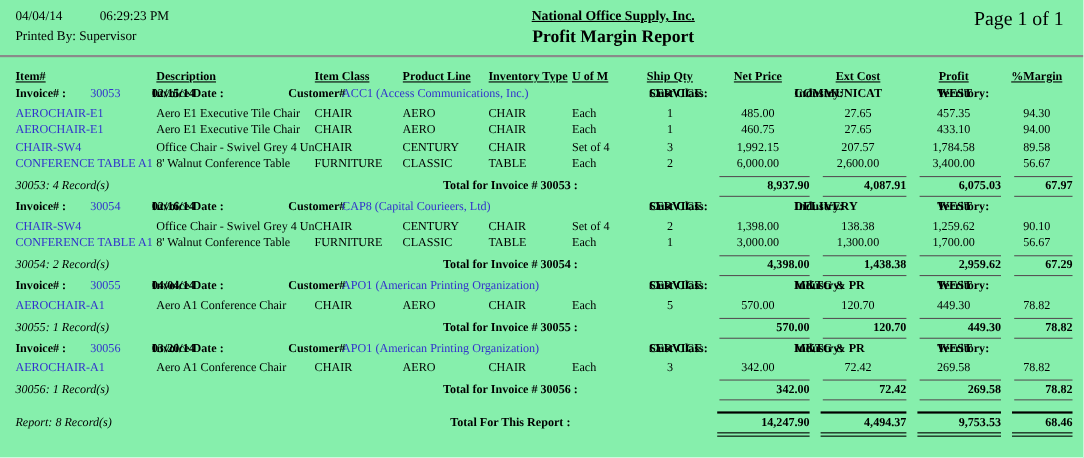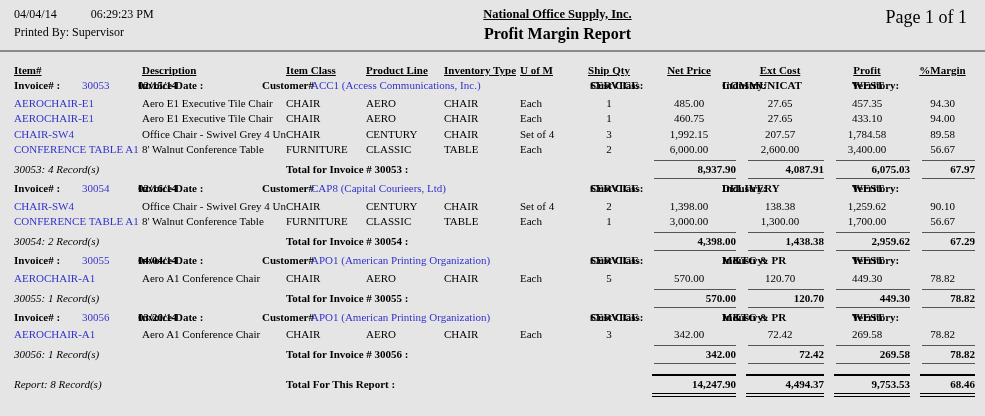--- a/index.html
+++ b/index.html
@@ -1,17 +1,17 @@
 <!DOCTYPE html>
 <html><head>
 <meta charset="utf-8">
 <style>
   html,body { margin:0; padding:0; background:#fff; }
   .report {
-    position:relative; width:985px; height:416px; background:#e5e5e5;
+    position:relative; width:985px; height:416px; background:#86efac;
     font-family:"Liberation Serif","DejaVu Serif",serif;
     font-size:11px; color:#000; overflow:hidden;
   }
   
   .page-head { display:flex; padding-top:7px; }
   .ph-left  { width:300px; padding-left:14px; box-sizing:border-box; }
   .ph-mid   { flex:1; text-align:center; }
   .ph-right { width:170px; padding-right:18px; box-sizing:border-box; text-align:right; }
   .dt-row   { display:flex; gap:34px; font-size:12px; }
   .printed  { font-size:12px; margin-top:3px; }
@@ -42,21 +42,21 @@
   .p3 { left:262px; } .p4 { left:311px; } .p5 { left:590px; }
   .p6 { left:722px; } .p7 { left:852px; }
   .lbl { font-weight:bold; }
   .val { font-weight:bold; }
 
   .item-row { margin-top:2.5px; line-height:13px; }
 
   
   .total-row { margin-top:4px; margin-bottom:2px; }
   .rec-count { grid-column:1 / span 2; font-style:italic; }
-  .total-label { grid-column:3 / span 5; text-align:left; font-weight:bold; }
+  .total-label { grid-column:3 / span 5; text-align:center; font-weight:bold; }
   .tcell {
     margin-left:12px; text-align:right; font-weight:bold;
     border-top:1px solid #555; border-bottom:1px solid #555;
     padding:2px 0 3px 0;
   }
   .report-row { margin-top:10px; }
   .rtcell {
     margin-left:10px; text-align:right; font-weight:bold;
     border-top:2px solid #000; border-bottom:4px double #000;
     padding:2px 0 3px 0;

